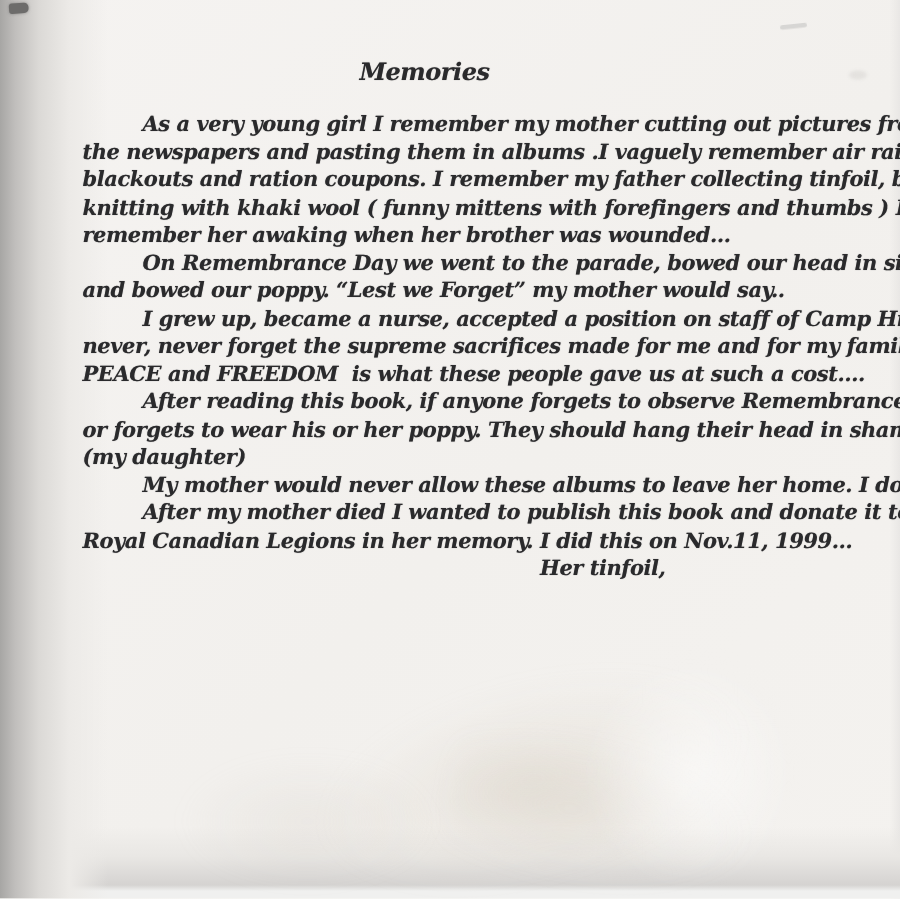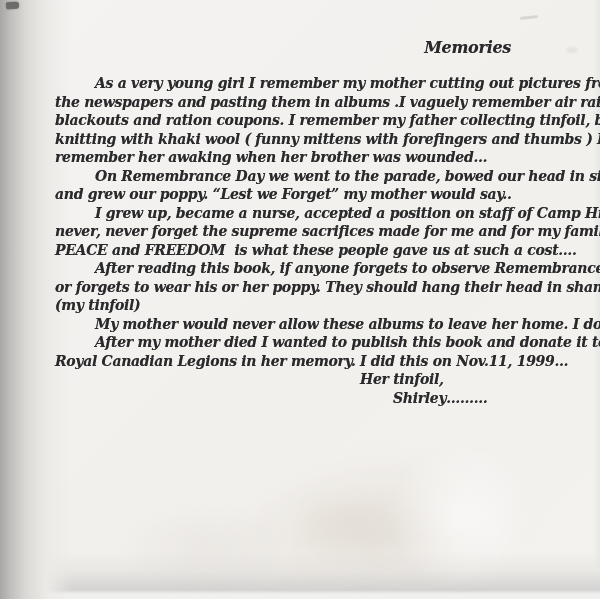--- a/index.html
+++ b/index.html
@@ -47,21 +47,21 @@
 
   .content {
     position: absolute; left: 55px; top: 38px; width: 500px;
     color: #2a2a2c;
     font-style: italic; font-weight: bold;
     font-size: 14px; line-height: 18.5px;
     letter-spacing: -0.3px;
     text-shadow: 0 0 0.6px rgba(42,42,44,0.55);
   }
   .title {
-    text-align: right; padding-right: 44px;
+    text-align: center; padding-right: 44px;
     font-size: 16px; line-height: 20px;
     margin: 0 0 16px 0;
   }
   .line { white-space: pre; height: 18.5px; }
   .line.indent { padding-left: 40px; }
   .line.sig1 { padding-left: 305px; }
   .line.sig2 { padding-left: 338px; }
 </style>
 </head>
 <body>
@@ -79,28 +79,27 @@
 
   <div class="content">
     <div class="title">Memories</div>
 
     <div class="line indent">As a very young girl I remember my mother cutting out pictures from</div>
     <div class="line">the newspapers and pasting them in albums .I vaguely remember air raids,</div>
     <div class="line">blackouts and ration coupons. I remember my father collecting tinfoil, buying</div>
     <div class="line">knitting with khaki wool ( funny mittens with forefingers and thumbs ) I</div>
     <div class="line">remember her awaking when her brother was wounded…</div>
     <div class="line indent">On Remembrance Day we went to the parade, bowed our head in silence</div>
-    <div class="line">and grew our poppy. “Lest we Forget” my mother would say..</div>
+    <div class="line">and bowed our poppy. “Lest we Forget” my mother would say..</div>
     <div class="line indent">I grew up, became a nurse, accepted a position on staff of Camp Hill</div>
     <div class="line">never, never forget the supreme sacrifices made for me and for my family.</div>
     <div class="line">PEACE and FREEDOM  is what these people gave us at such a cost….</div>
     <div class="line indent">After reading this book, if anyone forgets to observe Remembrance Day</div>
     <div class="line">or forgets to wear his or her poppy. They should hang their head in shame</div>
-    <div class="line">(my tinfoil)</div>
+    <div class="line">(my daughter)</div>
     <div class="line indent">My mother would never allow these albums to leave her home. I don’t</div>
     <div class="line indent">After my mother died I wanted to publish this book and donate it to the</div>
     <div class="line">Royal Canadian Legions in her memory. I did this on Nov.11, 1999…</div>
 
     <div class="line sig1">Her tinfoil,</div>
-    <div class="line sig2">Shirley………</div>
   </div>
 
 </div>
 
 </body></html>

